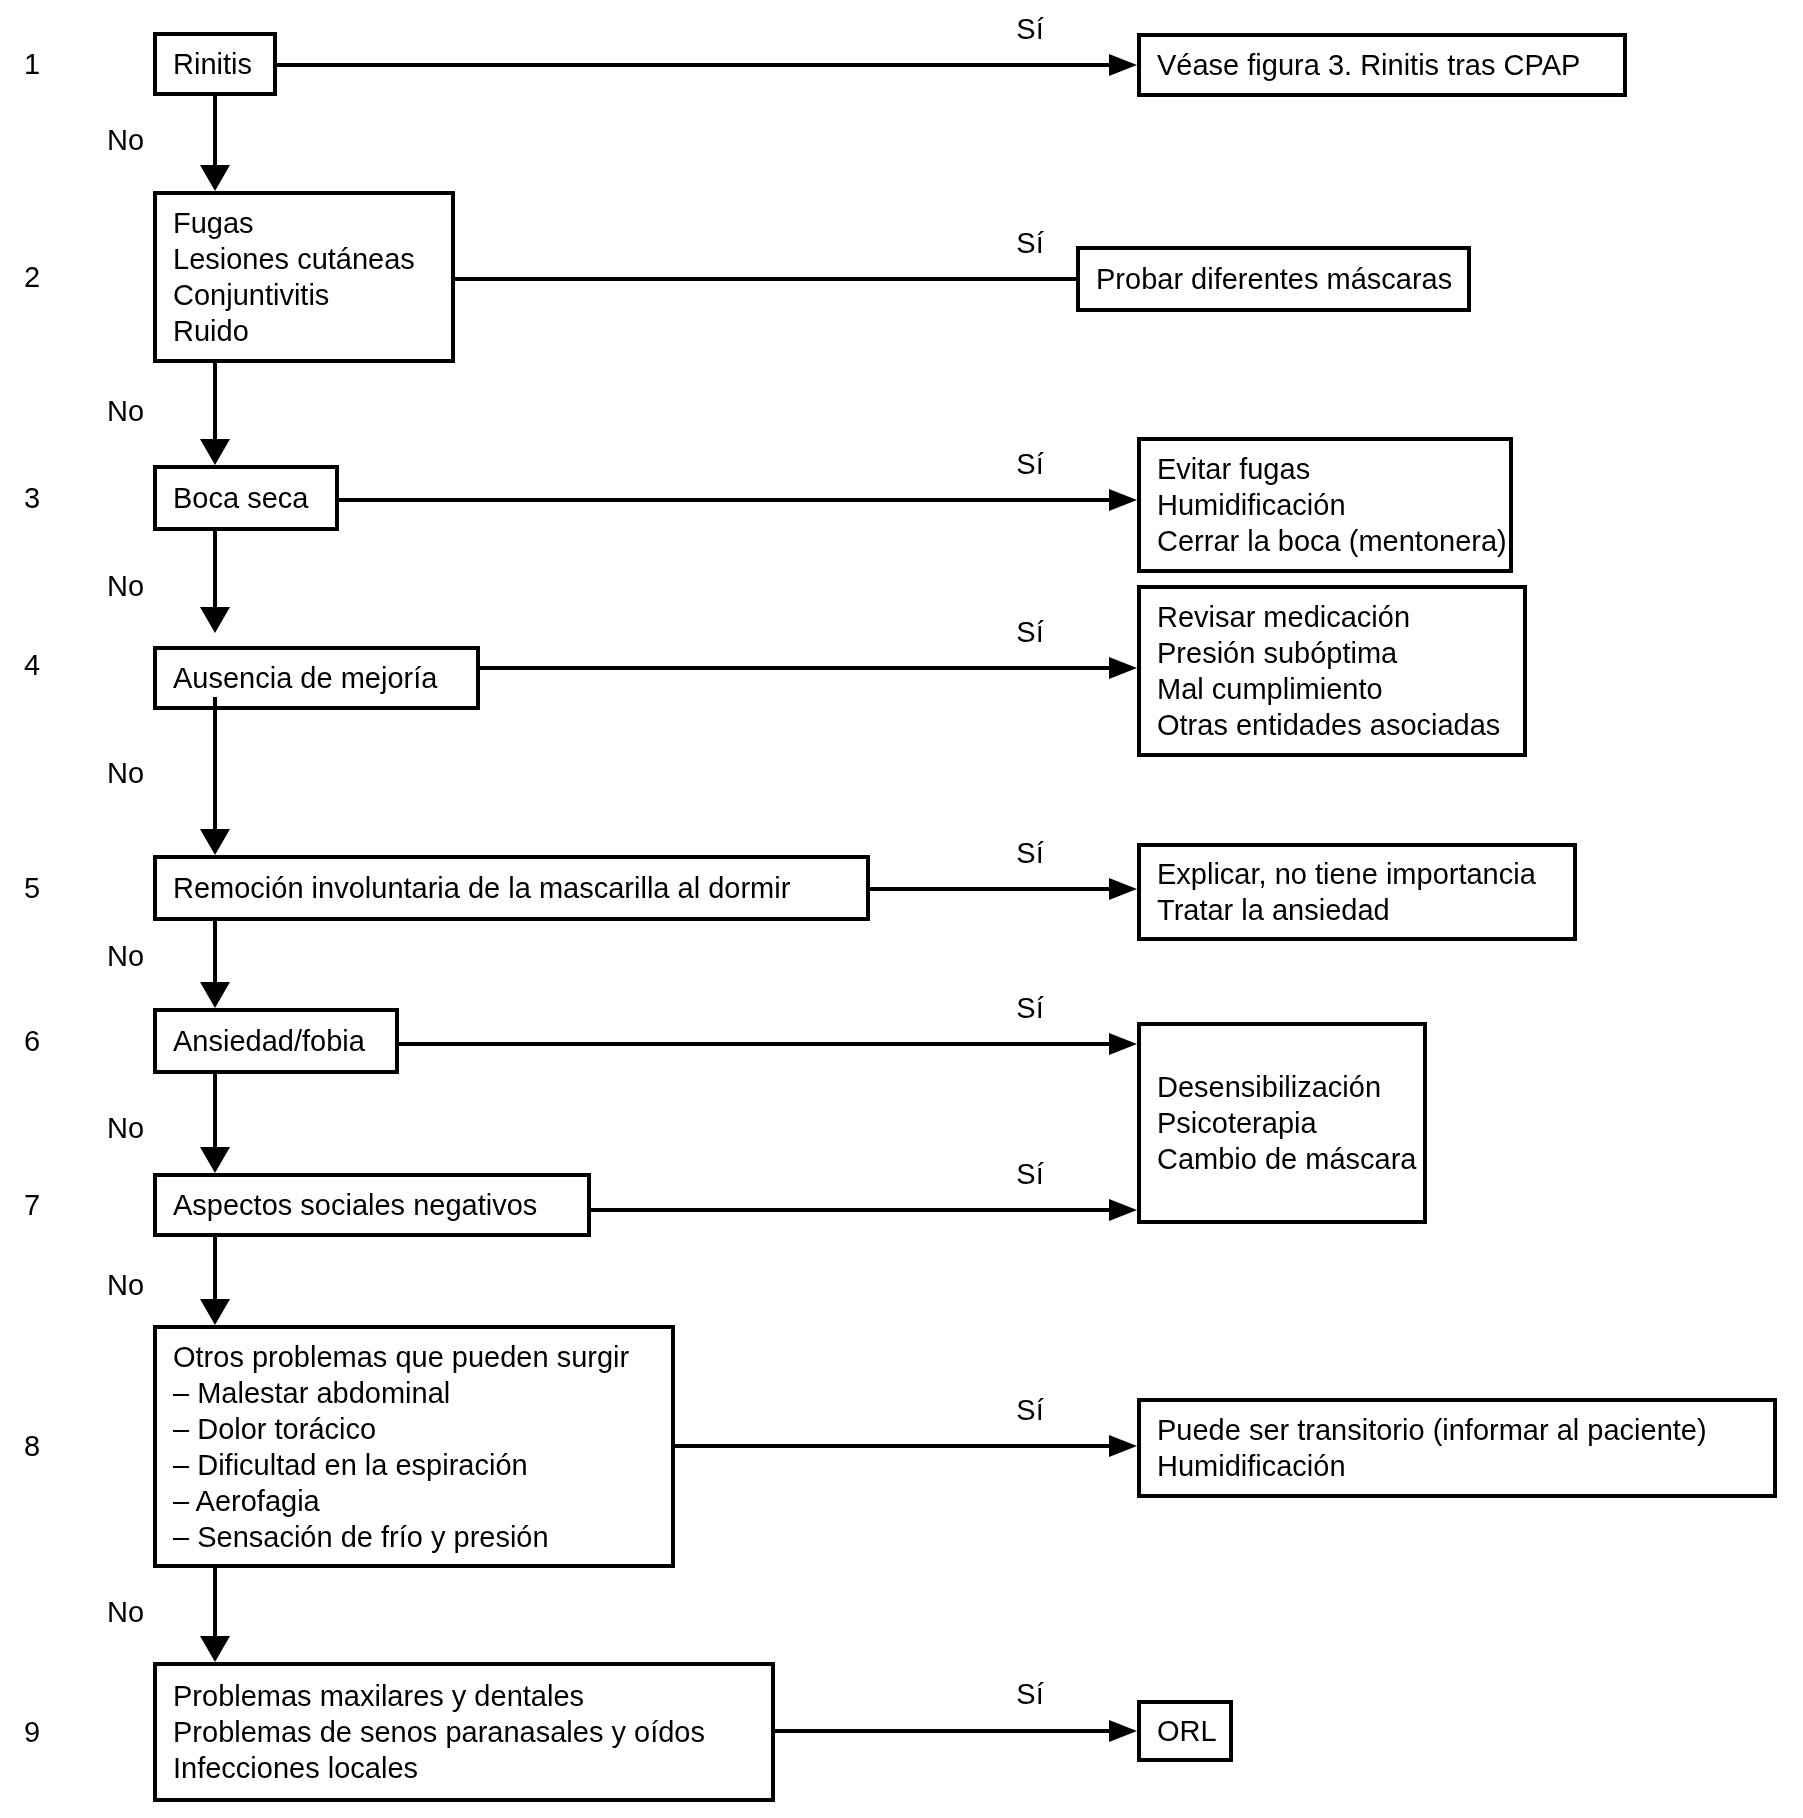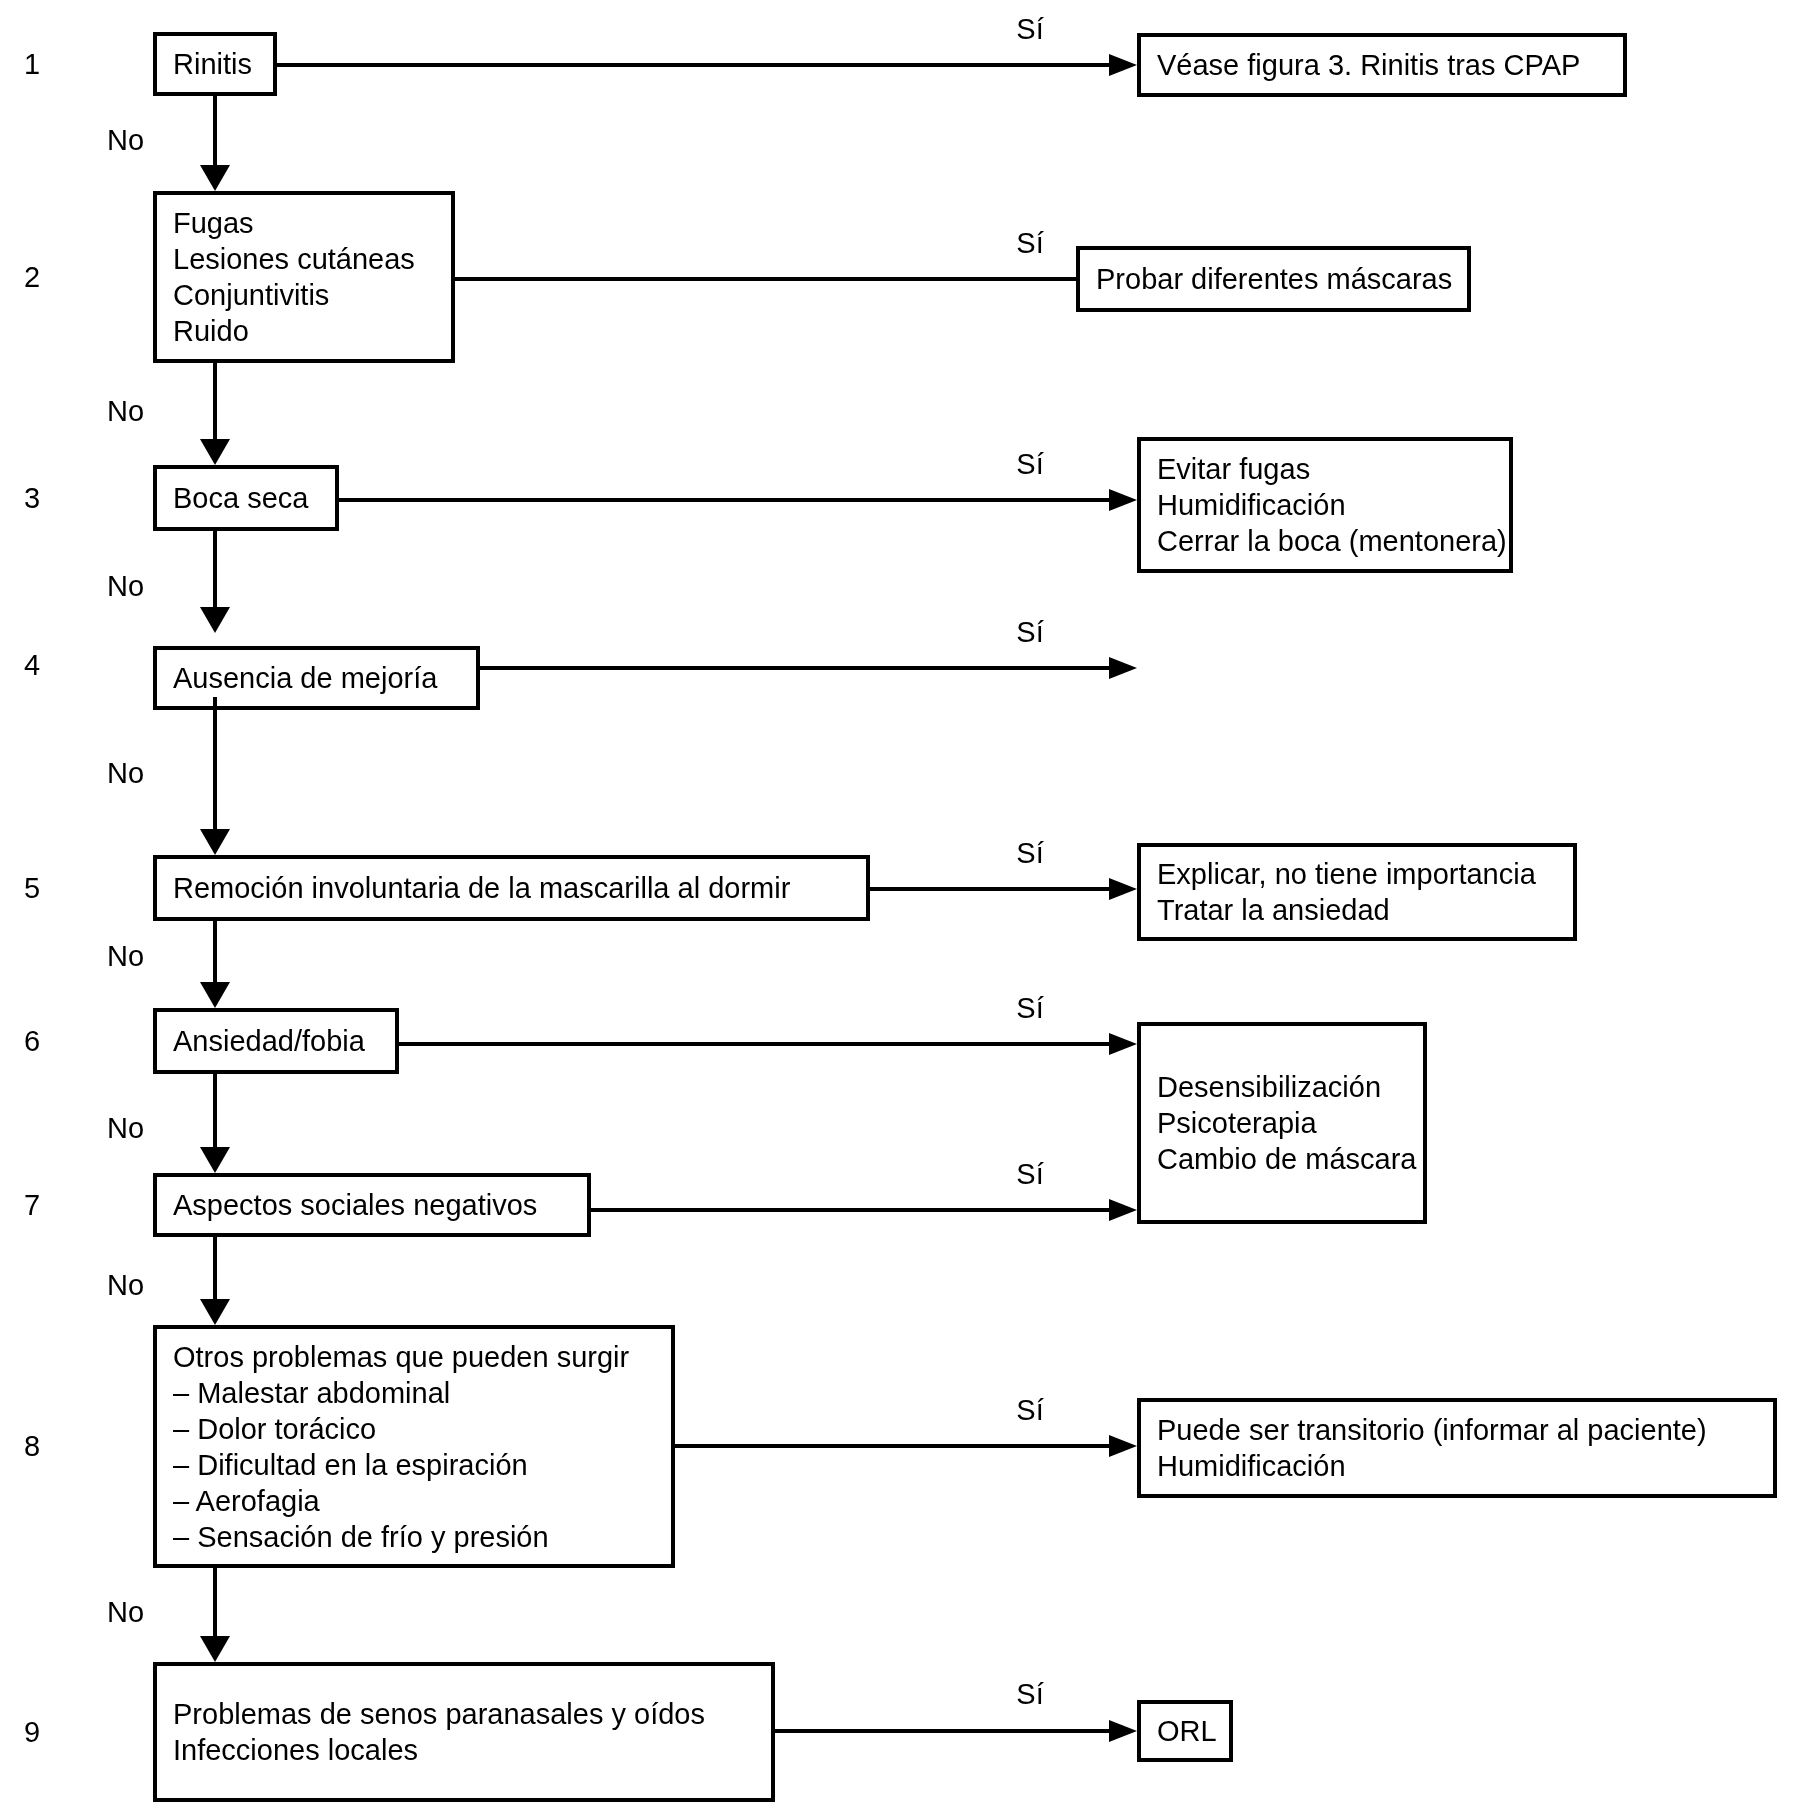--- a/index.html
+++ b/index.html
@@ -133,20 +133,21 @@
   <div class="box" style="left:153px; top:1325px; width:522px; height:243px">
     <span class="ln">Otros problemas que pueden surgir</span>
     <span class="ln">– Malestar abdominal</span>
     <span class="ln">– Dolor torácico</span>
     <span class="ln">– Dificultad en la espiración</span>
     <span class="ln">– Aerofagia</span>
     <span class="ln">– Sensación de frío y presión</span>
   </div>
 
   <div class="box" style="left:153px; top:1662px; width:622px; height:140px">
+    <span class="ln">Problemas maxilares y dentales</span>
     <span class="ln">Problemas de senos paranasales y oídos</span>
     <span class="ln">Infecciones locales</span>
   </div>
 
   <div class="vline" style="top:96px; height:69px"></div>
   <div class="arrow-down" style="top:165px"></div>
   <div class="no-label" style="top:122px">No</div>
 
   <div class="vline" style="top:363px; height:76px"></div>
   <div class="arrow-down" style="top:439px"></div>
@@ -219,20 +220,26 @@
   <div class="box" style="left:1076px; top:246px; width:395px; height:66px">
     <span class="ln">Probar diferentes máscaras</span>
   </div>
 
   <div class="box" style="left:1137px; top:437px; width:376px; height:136px">
     <span class="ln">Evitar fugas</span>
     <span class="ln">Humidificación</span>
     <span class="ln">Cerrar la boca (mentonera)</span>
   </div>
 
+  <div class="box" style="left:1137px; top:585px; width:390px; height:172px">
+    <span class="ln">Revisar medicación</span>
+    <span class="ln">Presión subóptima</span>
+    <span class="ln">Mal cumplimiento</span>
+    <span class="ln">Otras entidades asociadas</span>
+  </div>
 
   <div class="box" style="left:1137px; top:843px; width:440px; height:98px">
     <span class="ln">Explicar, no tiene importancia</span>
     <span class="ln">Tratar la ansiedad</span>
   </div>
 
   <div class="box" style="left:1137px; top:1022px; width:290px; height:202px">
     <span class="ln">Desensibilización</span>
     <span class="ln">Psicoterapia</span>
     <span class="ln">Cambio de máscara</span>

